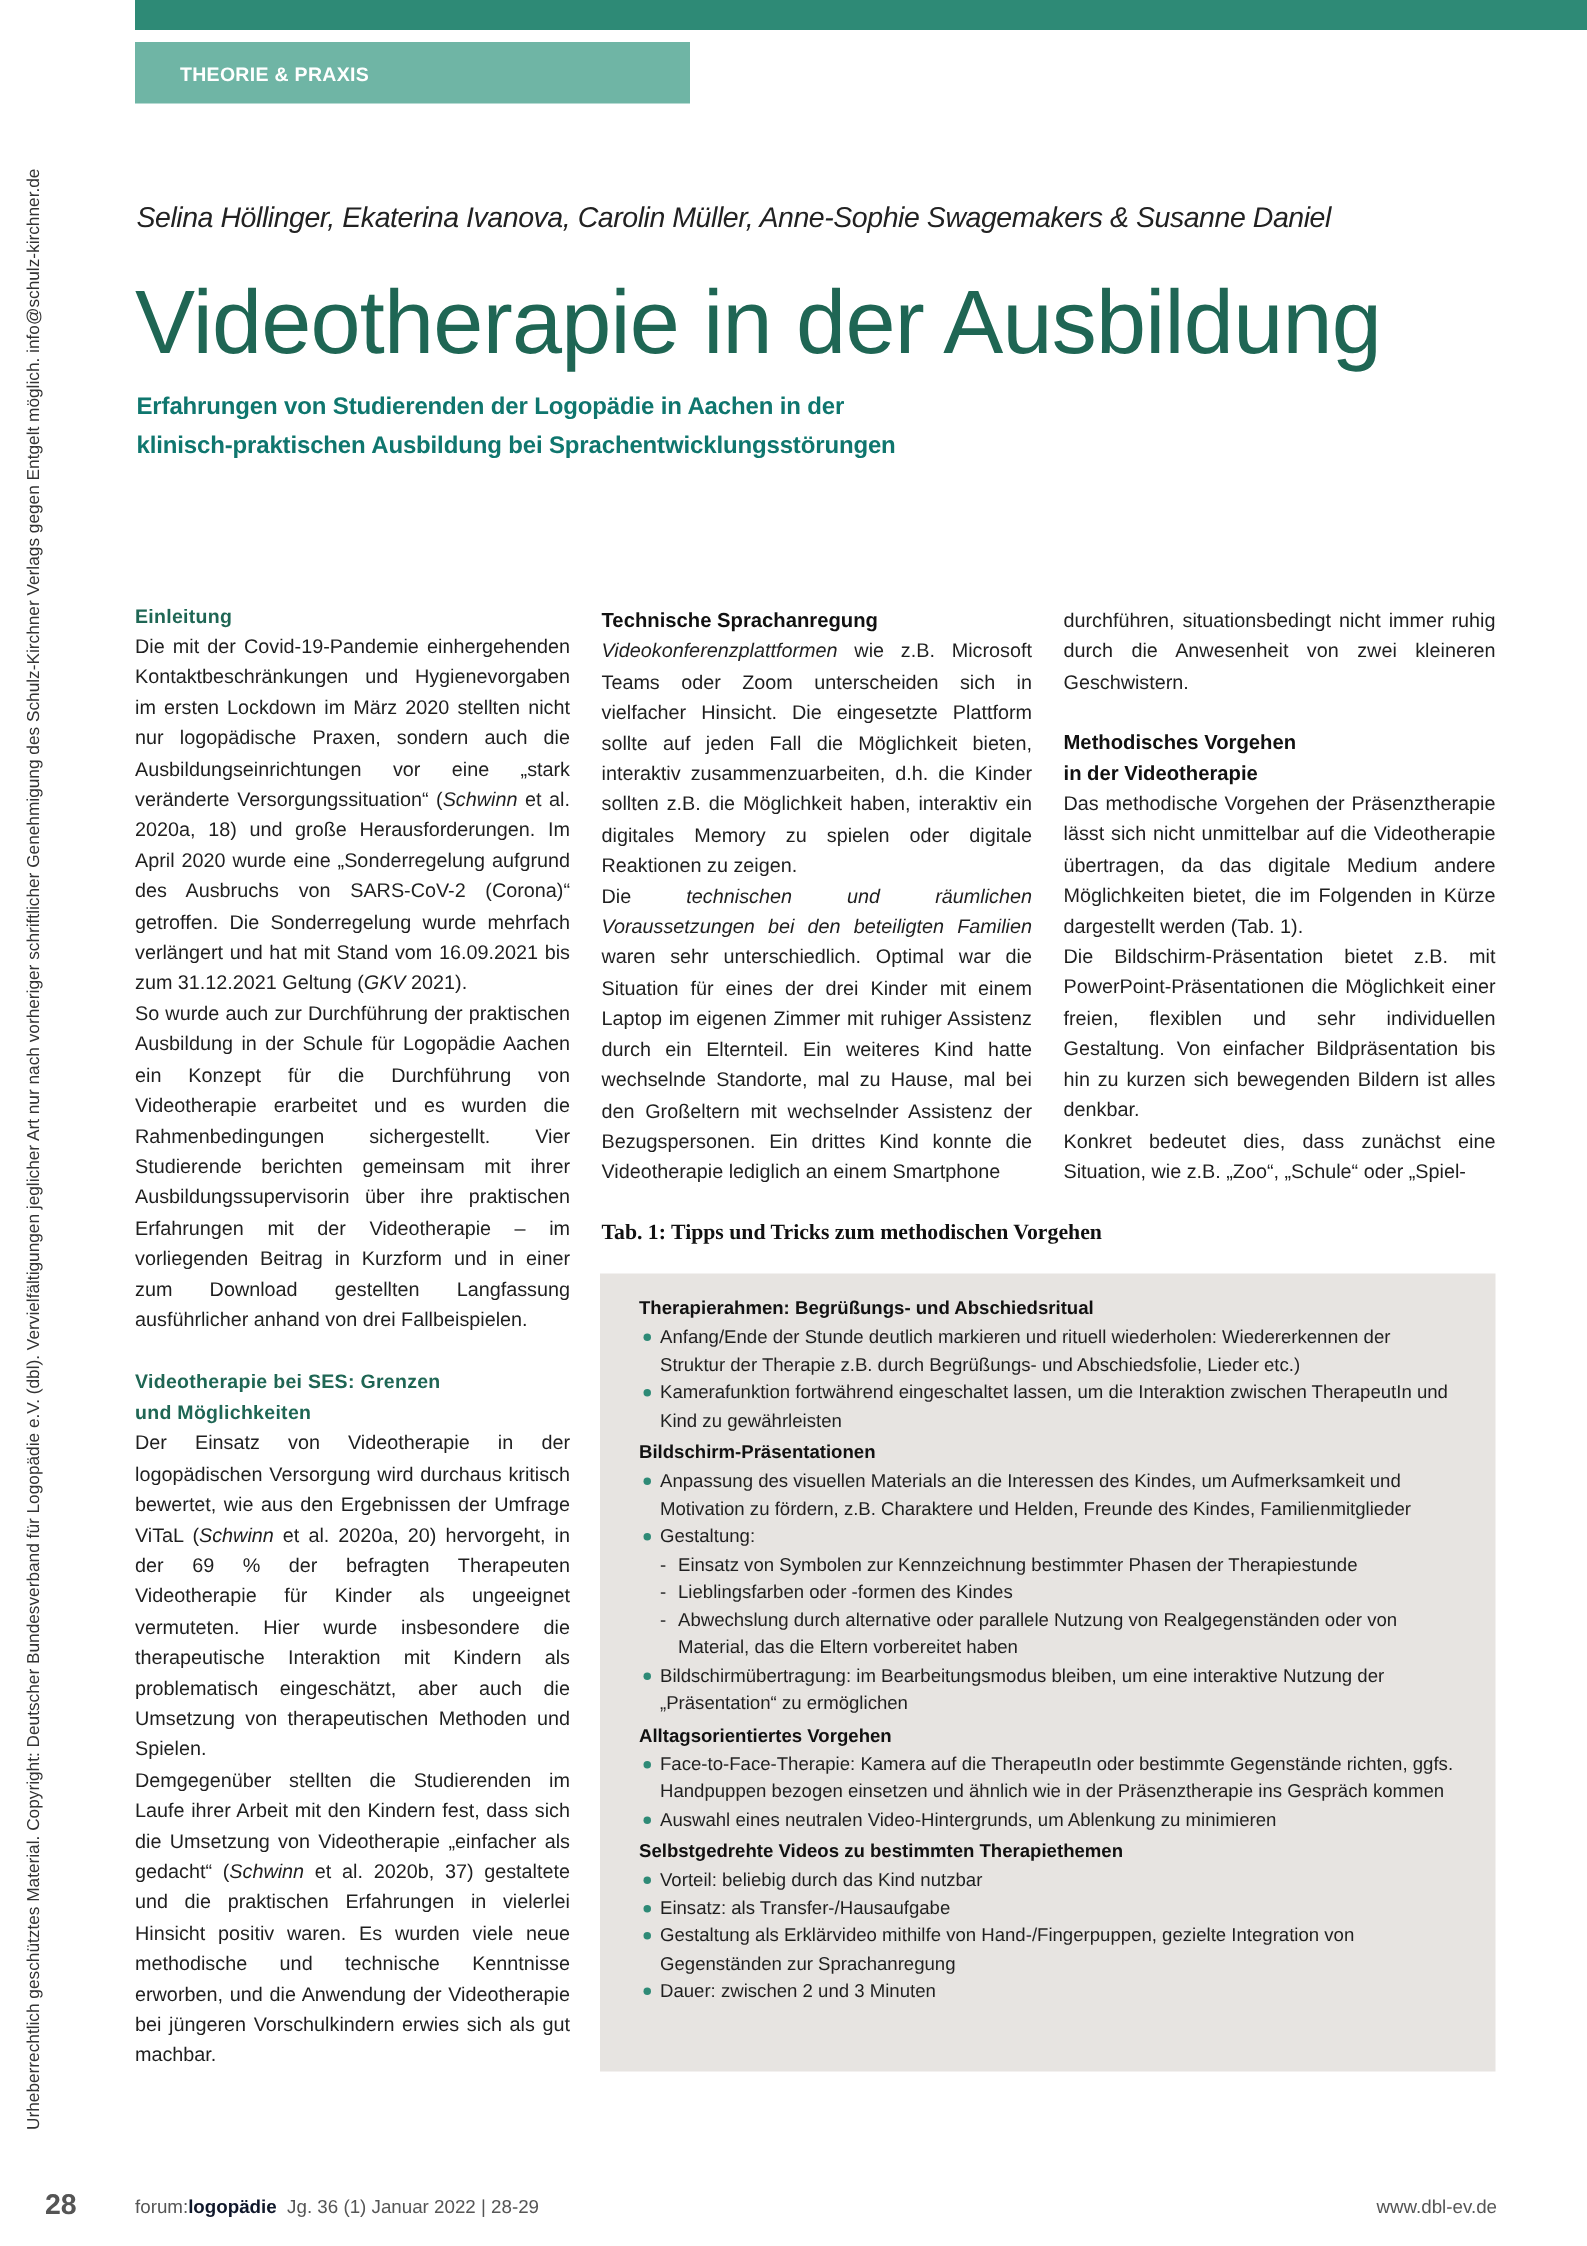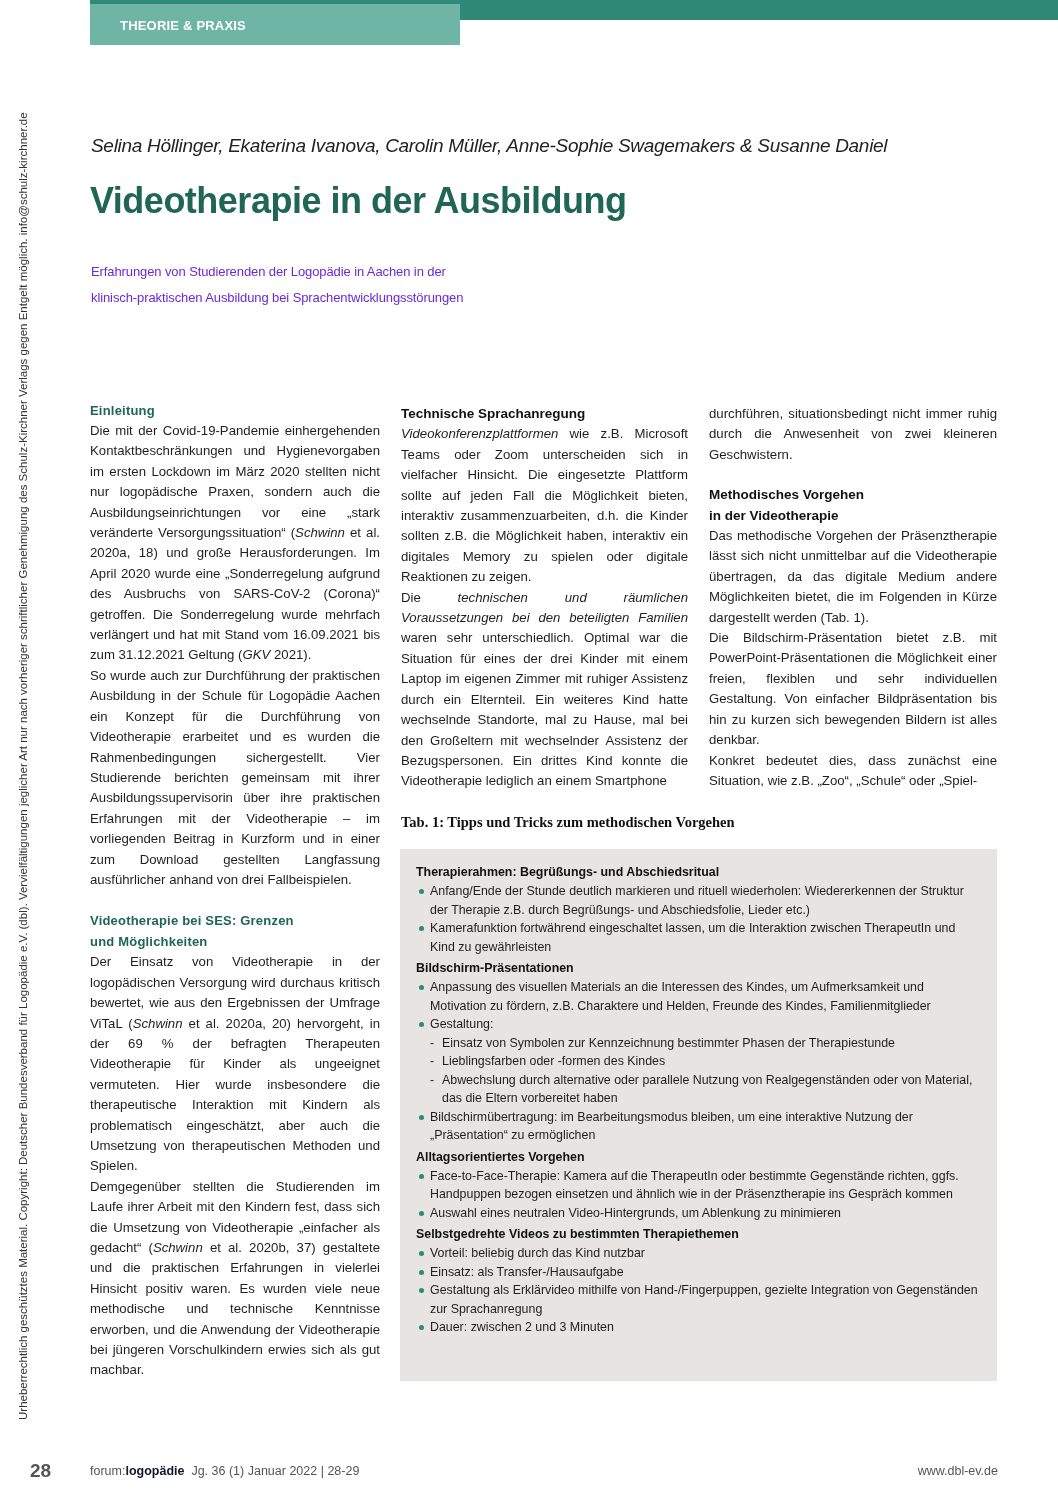--- a/index.html
+++ b/index.html
@@ -1,41 +1,41 @@
 <!DOCTYPE html>
 <html><head>
 <meta charset="utf-8">
 <style>
   * { box-sizing: border-box; margin: 0; padding: 0; }
   html, body { width: 1058px; height: 1497px; background: #ffffff; }
   body { position: relative; font-family: "Liberation Sans", sans-serif; color: #1e1e1e; overflow: hidden; }
 
   .top-bar { position: absolute; left: 90px; top: 0; width: 968px; height: 20px; background: #2e8a76; }
-  .section-tab { position: absolute; left: 90px; top: 4px; width: 370px; height: 41px; background: #6fb5a5; }
+  .section-tab { position: absolute; left: 90px; top: 28px; width: 370px; height: 41px; background: #6fb5a5; }
   .section-tab span { position: absolute; left: 30px; top: 14px; font-size: 13px; font-weight: bold; color: #ffffff; letter-spacing: 0.2px; }
 
   .side-note { position: absolute; left: 8px; top: 1420px; width: 1345px; height: 30px; transform-origin: 0 0; transform: rotate(-90deg); font-size: 11.5px; color: #333; white-space: nowrap; font-family: "Liberation Sans", sans-serif; line-height: 30px; }
 
   .authors { position: absolute; left: 91px; top: 135px; font-size: 19px; font-style: italic; color: #222; white-space: nowrap; letter-spacing: -0.3px; }
-  .title { position: absolute; left: 90px; top: 180px; font-size: 36px; font-weight: bold; color: #1f6654; white-space: nowrap; letter-spacing: -0.5px; }
-  .subtitle { position: absolute; left: 91px; top: 259px; font-size: 13px; color: #6d28d9; line-height: 26px; letter-spacing: -0.1px; }
+  .title { position: absolute; left: 90px; top: 180px; font-size: 60px; font-weight: normal; color: #1f6654; white-space: nowrap; letter-spacing: -0.5px; }
+  .subtitle { position: absolute; left: 91px; top: 259px; font-size: 16px; color: #0f766e; line-height: 26px; letter-spacing: -0.1px; font-weight: bold; }
 
   .col { position: absolute; font-size: 13.2px; line-height: 20.4px; color: #1f1f1f; text-align: justify; }
   .col p { margin: 0; }
   .col1 { left: 90px; top: 400px; width: 290px; }
   .col2 { left: 401px; top: 404px; width: 287px; }
   .col3 { left: 709px; top: 404px; width: 288px; }
 
   .h-green { font-size: 13px; font-weight: bold; color: #1f6654; line-height: 21px; letter-spacing: 0.2px; }
   .h-black { font-size: 13.5px; font-weight: bold; color: #111; line-height: 20.4px; }
   .gap { height: 20px; }
   em { font-style: italic; }
 
   .tab-title { position: absolute; left: 401px; top: 814px; font-size: 14.5px; font-weight: bold; color: #111; white-space: nowrap; font-family: Liberation Serif, serif; }
-  .tab-box { position: absolute; left: 400px; top: 849px; width: 597px; height: 532px; background: #e7e4e1; padding: 14px 16px; font-size: 12.4px; line-height: 18.5px; color: #1f1f1f; }
+  .tab-box { position: absolute; left: 400px; top: 849px; width: 597px; height: 532px; background: #e7e4e1; padding: 14px 26px; font-size: 12.4px; line-height: 18.5px; color: #1f1f1f; }
   .tab-box .cat { font-weight: bold; color: #111; font-size: 12.4px; line-height: 19px; margin-top: 3px; }
   .tab-box .cat:first-child { margin-top: 0; }
   .tab-box ul { list-style: none; }
   .tab-box li { position: relative; padding-left: 14px; }
   .tab-box li::before { content: ""; position: absolute; left: 3px; top: 7px; width: 5px; height: 5px; border-radius: 50%; background: #2e8a76; }
   .tab-box .sub { padding-left: 26px; position: relative; }
   .tab-box .sub .dash { position: absolute; left: 14px; }
 
   .footer { position: absolute; left: 0; top: 1460px; width: 1058px; height: 24px; padding-left: 43px; }
   .page-num { position: absolute; left: 30px; top: 0; font-size: 19px; font-weight: bold; color: #555; }

